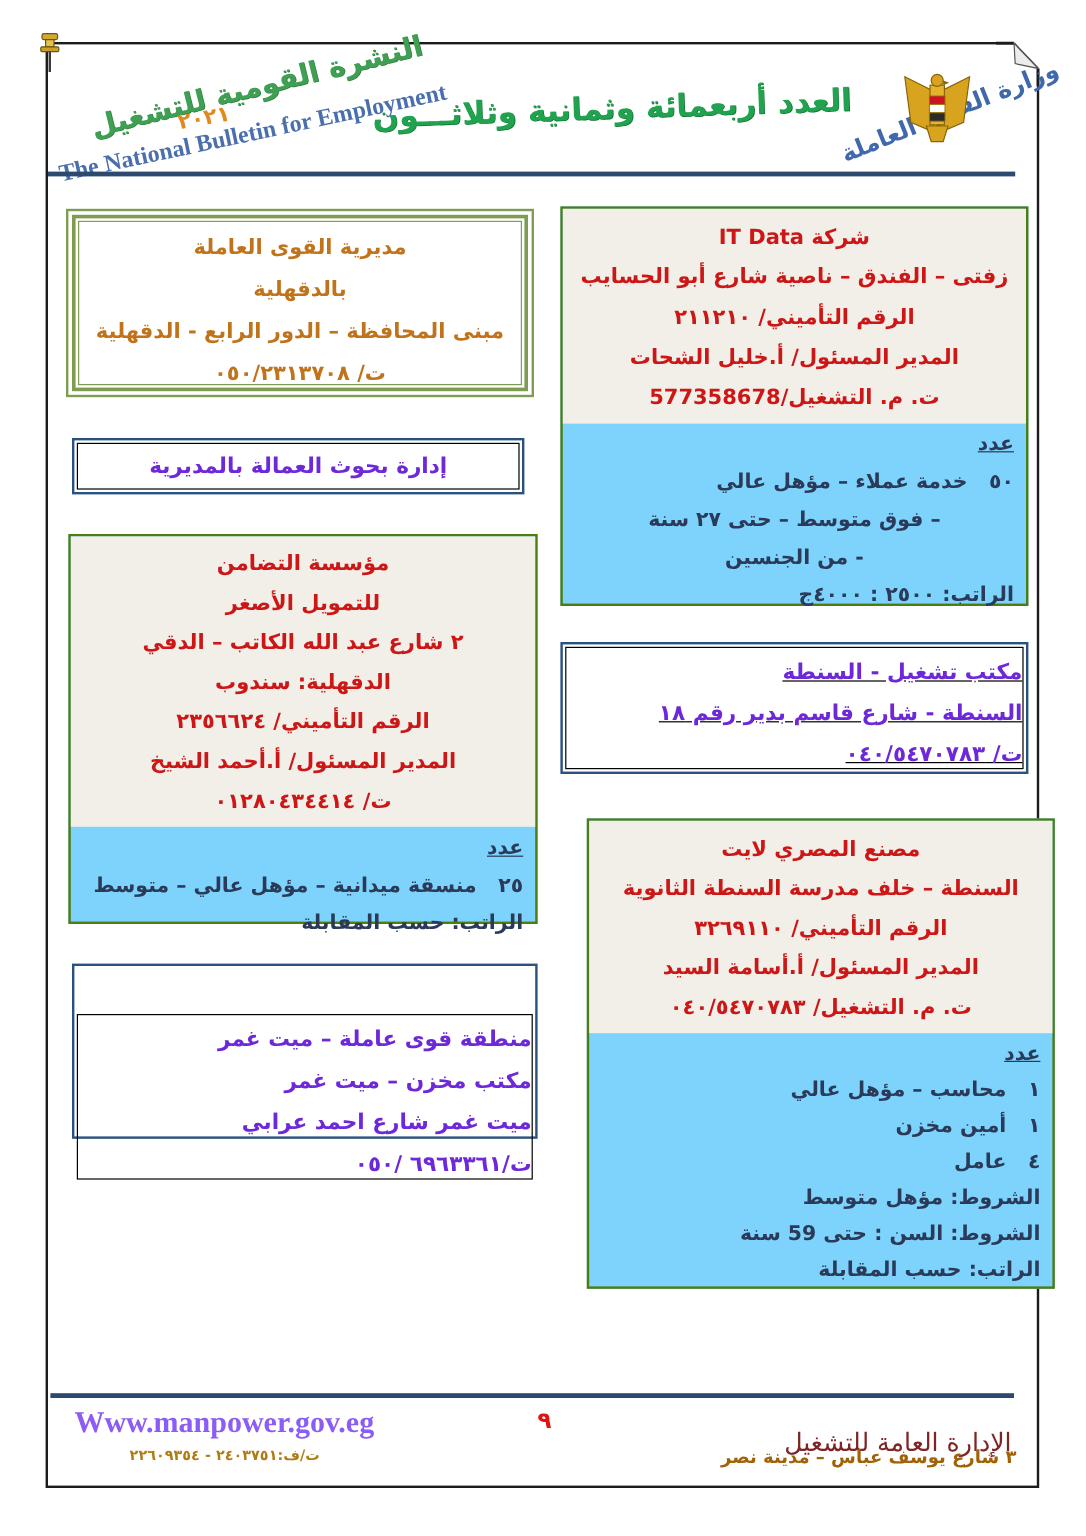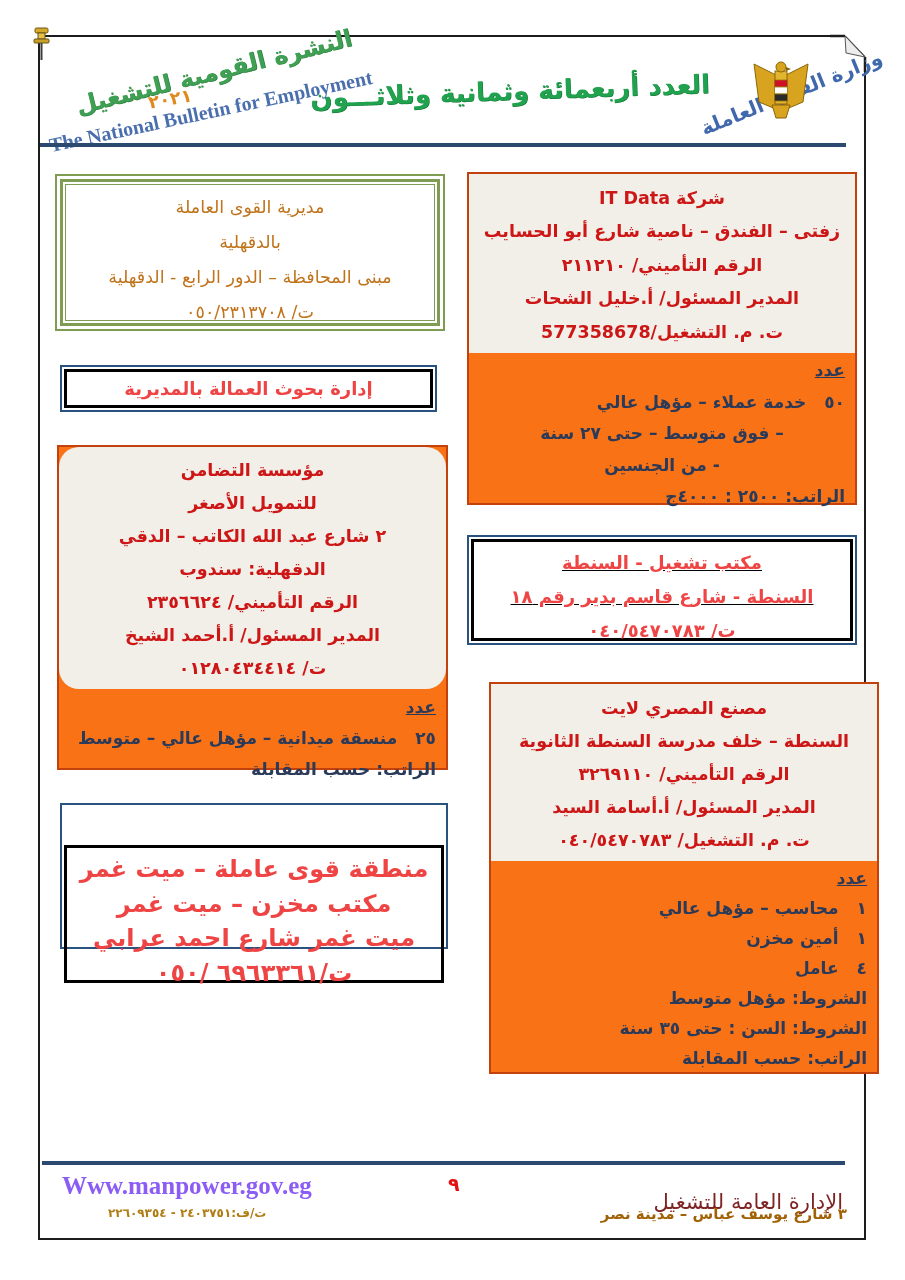--- a/index.html
+++ b/index.html
@@ -22,46 +22,46 @@
   .bulletin-year { position:absolute; left:148px; top:88px; transform:rotate(-10deg);
               color:#e08a1e; font-size:18px; font-weight:700; letter-spacing:7px; }
   .bulletin-en { position:absolute; left:46px; top:100px; transform:rotate(-12deg);
               color:#4a6fae; font-size:20px; font-weight:700; white-space:nowrap;
               font-family:"Liberation Serif", serif; }
   .header-rule { position:absolute; left:40px; top:143px; width:806px; height:4px;
               background:#2c4a70; }
   
   .rtl { direction:rtl; }
   .c-orange { color:#c0731a; }
-  .bold { font-weight:400; }
+  .bold { font-weight:700; }
   
   .gbox { position:absolute; left:55px; top:174px; width:390px; height:157px; }
   .g1 { border:2px solid #7e9d53; width:100%; height:100%; }
   .g2 { margin:3px; border:3px solid #7e9d53; height:calc(100% - 6px); }
   .g3 { margin:2px; border:1px solid #7e9d53; height:calc(100% - 4px);
         padding-top:5px; text-align:center; font-size:17.5px; line-height:35px; }
   
   .bluebox .b1 { border:2.5px solid #2a527e; width:100%; height:100%; }
-  .bluebox .b2 { margin:2px; border:3px solid #000000; height:calc(100% - 4px);
-        text-align:center; font-weight:700; color:#ef4444; }
+  .bluebox .b2 { margin:2px; border:1px solid #000000; height:calc(100% - 4px);
+        text-align:right; font-weight:700; color:#6d28d9; }
   .research { position:absolute; left:60px; top:365px; width:377px; height:47px; }
   .research .b2 { display:flex; align-items:center; justify-content:center; font-size:18px; }
   .mitghamr { position:absolute; left:60px; top:803px; width:388px; height:146px; }
-  .mitghamr .b2 { padding-top:4px; font-size:24px; line-height:34.5px;margin-top:40px; }
+  .mitghamr .b2 { padding-top:4px; font-size:18px; line-height:34.5px;margin-top:40px; }
   .santa { position:absolute; left:467px; top:535px; width:390px; height:110px;text-decoration:underline; }
   .santa .b2 { padding-top:4px; font-size:18px; line-height:34px; }
   
-  .company { position:absolute; border:2px solid #c2410c; background:#f97316; }
+  .company { position:absolute; border:2px solid #4d7c0f; background:#7dd3fc; }
   .co-head { background:#f2efe9; text-align:center; font-weight:700; color:#cd1616;
              direction:rtl; }
   .co-body { direction:rtl; color:#2a3a58; font-weight:700; text-align:right; }
   .count-label { text-decoration:underline; }
   .job-count { margin-left:18px; }
   .tadamon { left:57px; top:445px; width:391px; height:325px; }
-  .tadamon .co-head { padding:7px 4px 4px; font-size:17.5px; line-height:33px;border-radius:20px; }
+  .tadamon .co-head { padding:7px 4px 4px; font-size:17.5px; line-height:33px; }
   .tadamon .co-body { padding:3px 10px 0; font-size:17px; line-height:31px; }
   .itdata { left:467px; top:172px; width:390px; height:333px; }
   .itdata .co-head { padding:8px 4px 4px; font-size:17.5px; line-height:33.4px; }
   .itdata .co-body { padding:2px 10px 0; font-size:17px; line-height:31.5px; }
   .masry { left:456px; top:682px; width:390px; height:392px;margin-left:33px; }
   .masry .co-head { padding:8px 4px 4px; font-size:17.5px; line-height:33px; }
   .masry .co-body { padding:2px 10px 0; font-size:17px; line-height:30px; }
   .center-line { text-align:center; }
   
   .footer-rule { position:absolute; left:42px; top:1161px; width:803px; height:3.5px;
@@ -210,21 +210,21 @@
     <div>
       <span class="job-count">١</span><span>محاسب – مؤهل عالي</span>
     </div>
     <div>
       <span class="job-count">١</span><span>أمين مخزن</span>
     </div>
     <div>
       <span class="job-count">٤</span><span>عامل</span>
     </div>
     <div>الشروط: مؤهل متوسط</div>
-    <div>الشروط: السن : حتى ٣٥ سنة</div>
+    <div>الشروط: السن : حتى 59 سنة</div>
     <div>الراتب: حسب المقابلة</div>
   </div>
 </div>
 
 <div class="footer-rule"></div>
 <div class="dept">الإدارة العامة للتشغيل</div>
 <div class="dept-addr">٣ شارع يوسف عباس – مدينة نصر</div>
 <div class="page-num">٩</div>
 <div class="website">Www.manpower.gov.eg</div>
 <div class="phone-fax">ت/ف:٢٤٠٣٧٥١ - ٢٢٦٠٩٣٥٤</div>

